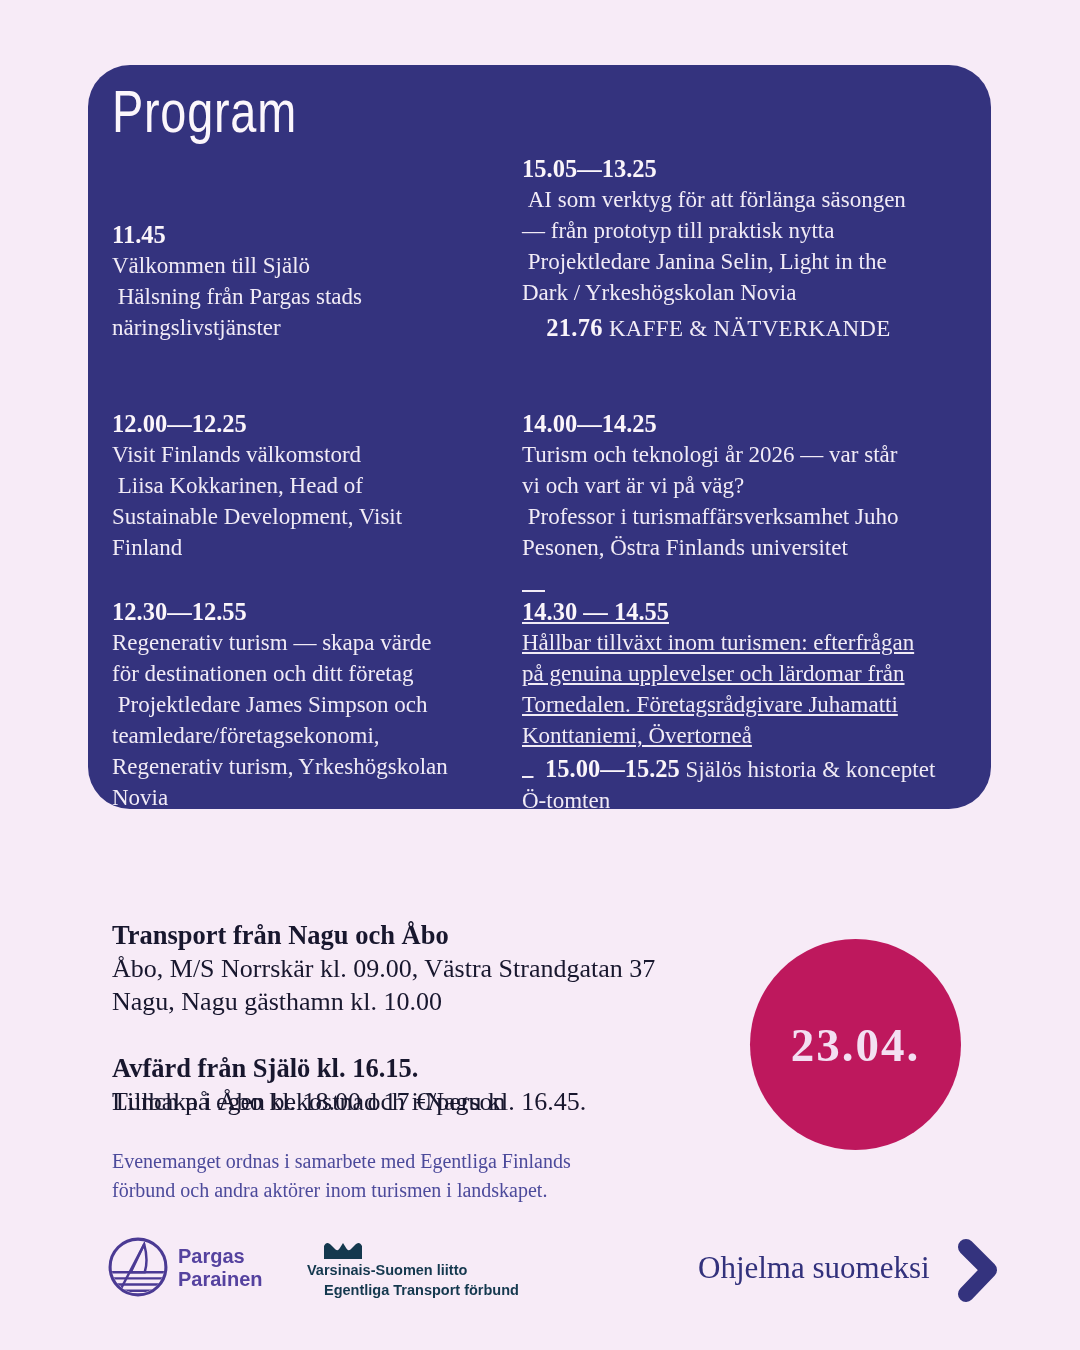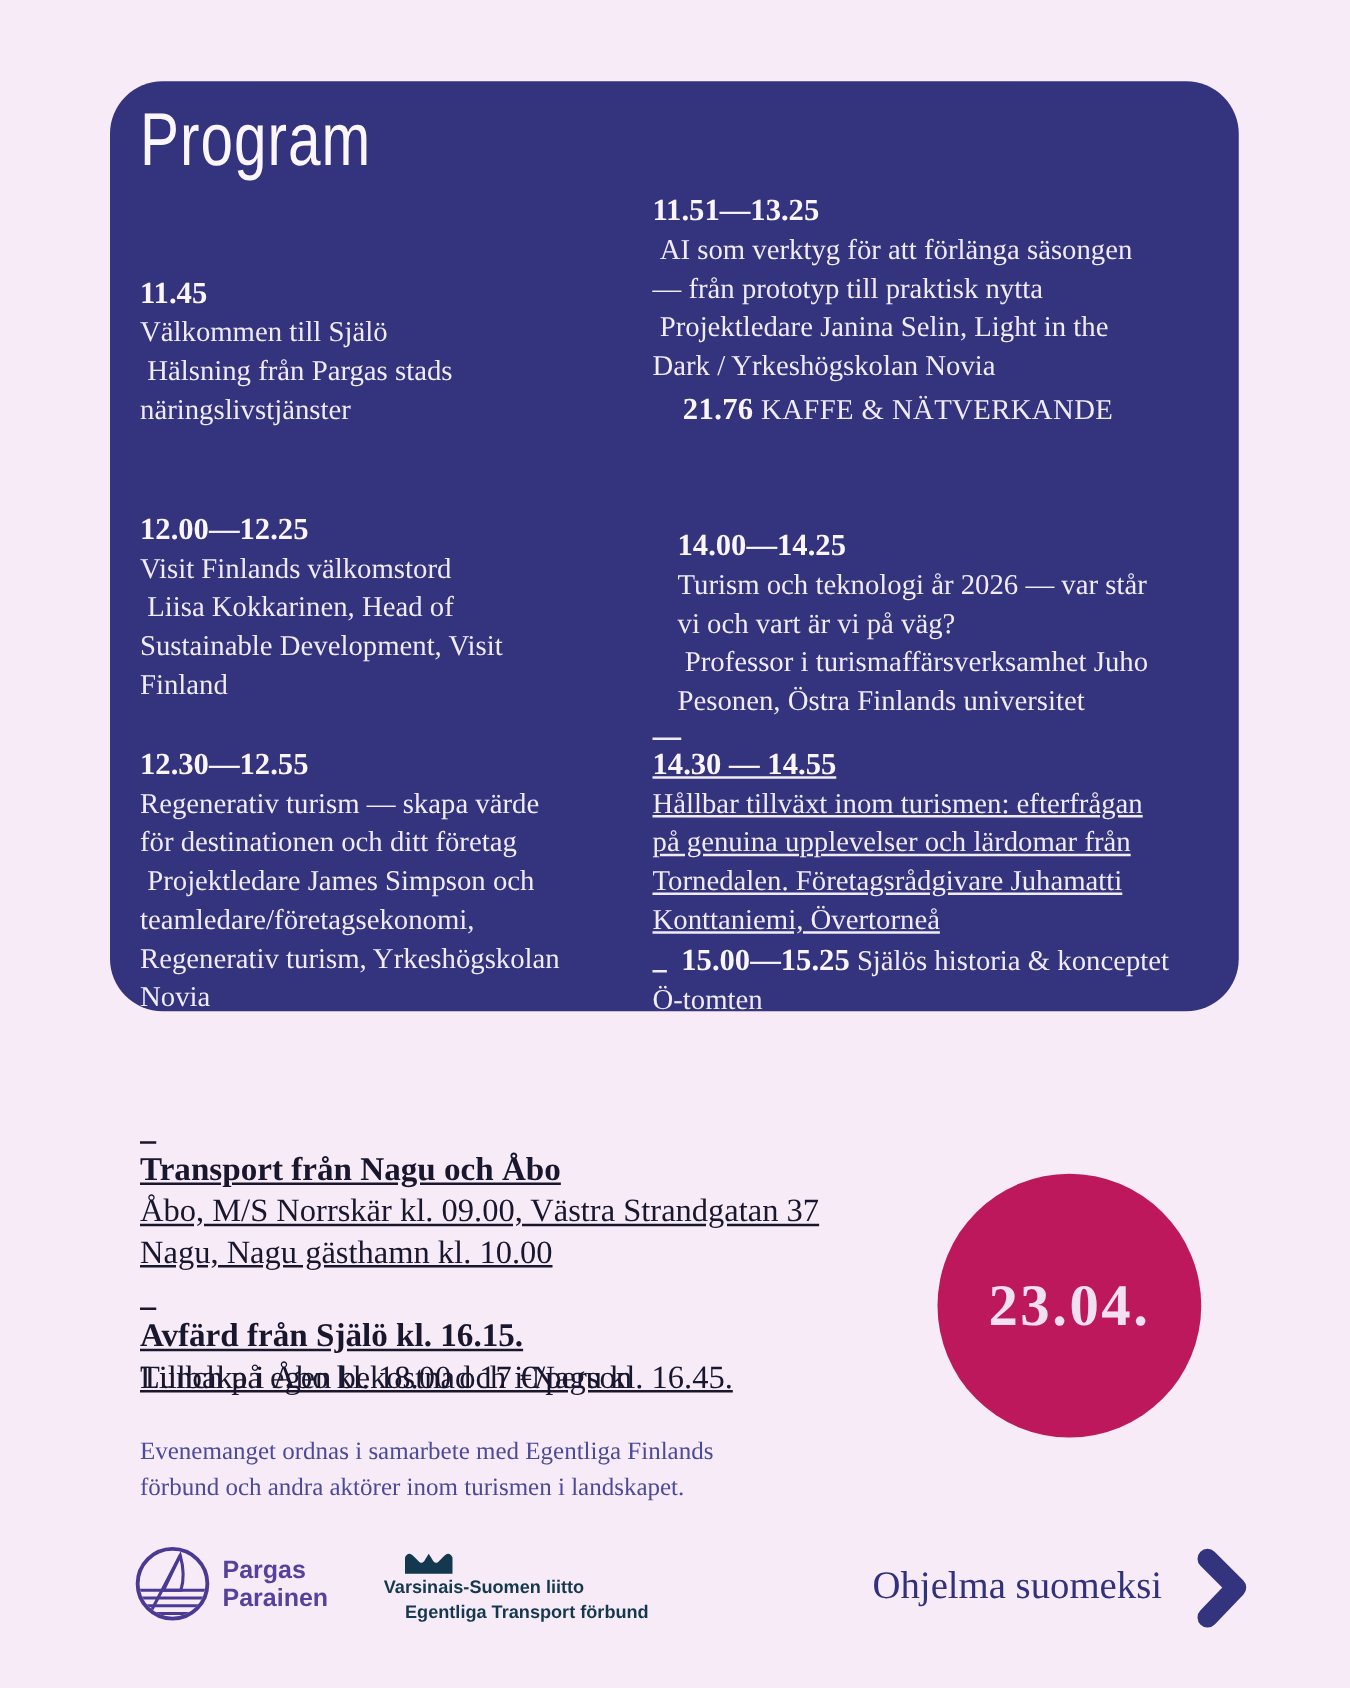--- a/index.html
+++ b/index.html
@@ -23,25 +23,25 @@
     position:absolute;font-size:23px;line-height:31px;
     white-space:pre-wrap;color:#F1EBF6;
   }
   .slot .time{display:block;font-weight:bold;font-size:24.5px;color:#FAF5FA;}
   .slot.inline-slot .time{display:inline;}
   .l0{left:24px;top:92px;width:430px;}
   .l1{left:24px;top:281px;width:430px;}
   .l2{left:24px;top:469px;width:430px;}
   .r0{left:434px;top:26px;width:465px;}
   .r1{left:434px;top:216px;width:465px;letter-spacing:0.3px;}
-  .r2{left:434px;top:294px;width:465px;margin-left:20px;}
+  .r2{left:434px;top:281px;width:465px;}
   .r3{left:434px;top:469px;width:465px;text-decoration:underline;}
   .r4{left:434px;top:657px;width:465px;}
   
-  .info{position:absolute;color:#18172E;font-size:26px;line-height:33px;white-space:pre-wrap;text-decoration:underline;}
+  .info{position:absolute;color:#18172E;font-size:26px;line-height:33px;white-space:pre-wrap;}
   .info .hd{display:block;font-weight:bold;font-size:26.5px;}
   .transport{left:112px;top:853px;width:650px;}
   .departure{left:112px;top:986px;width:650px;}
   .lunch{position:absolute;left:112px;top:1087px;font-size:26px;color:#18172E;}
   .note{
     position:absolute;left:112px;top:1147px;width:560px;
     font-size:20px;line-height:28.5px;color:#4C4A9B;white-space:pre-wrap;
   }
   
   .date-circle{
@@ -92,21 +92,21 @@
   <div class="slot l2">
     <strong class="time">12.30—12.55</strong><span>Regenerativ turism — skapa värde
 för destinationen och ditt företag
  Projektledare James Simpson och
 teamledare/företagsekonomi,
 Regenerativ turism, Yrkeshögskolan
 Novia</span>
   </div>
 
   <div class="slot r0">
-    <strong class="time">11.51—13.25</strong><span> AI som verktyg för att förlänga säsongen
+    <strong class="time">15.05—13.25</strong><span> AI som verktyg för att förlänga säsongen
 — från prototyp till praktisk nytta
  Projektledare Janina Selin, Light in the
 Dark / Yrkeshögskolan Novia</span>
   </div>
   <div class="slot r1 inline-slot">
     <strong class="time">21.76</strong><span> KAFFE &amp; NÄTVERKANDE</span>
   </div>
   <div class="slot r2">
     <strong class="time">14.00—14.25</strong><span>Turism och teknologi år 2026 — var står
 vi och vart är vi på väg?

